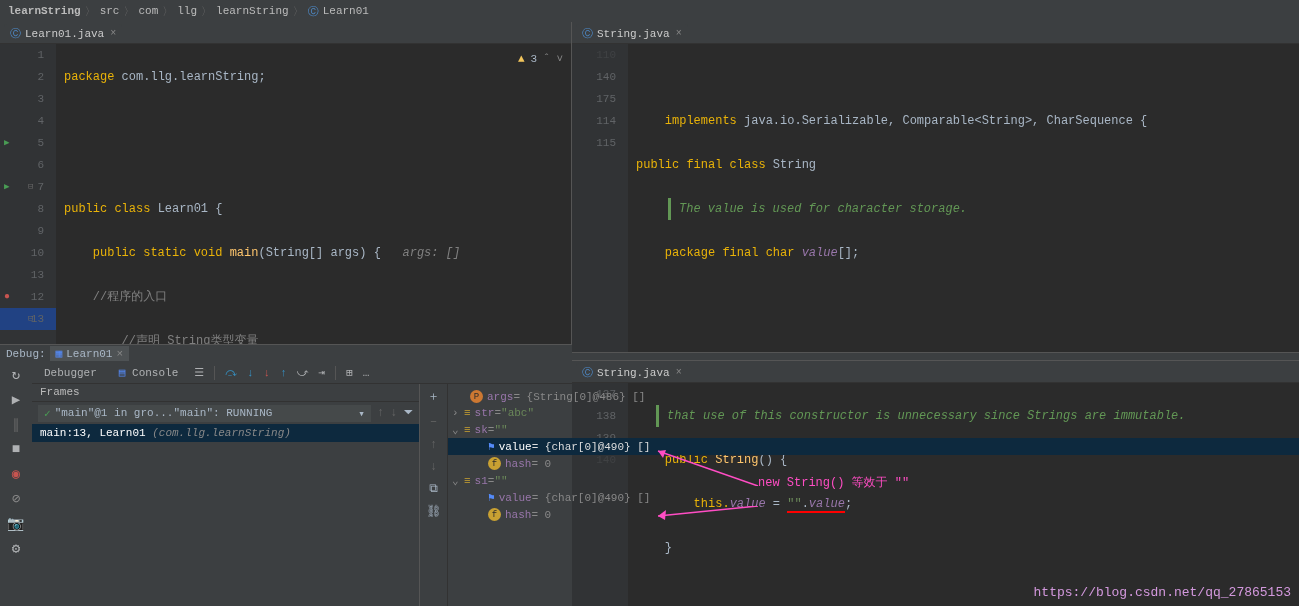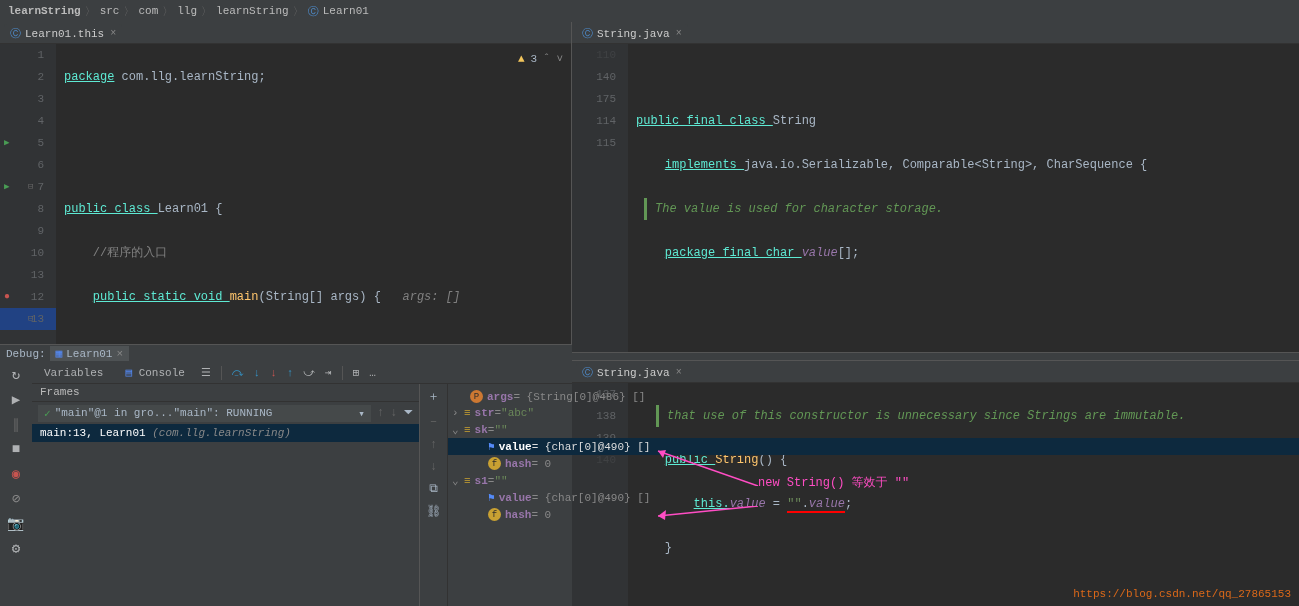--- a/index.html
+++ b/index.html
@@ -12,21 +12,21 @@
 .left-editor { width:572px; border-right:1px solid #555; }
 .right-editors { flex:1; }
 .tabbar { height:22px; background:#3c3f41; display:flex; align-items:flex-end; border-bottom:1px solid #323232; padding-top:2px; }
 .tab { display:flex; align-items:center; padding:2px 6px; background:#515658; color:#ccc; font-size:11px; border-top-left-radius:3px; border-top-right-radius:3px; margin-left:4px; }
 .tab.active { background:#3c3f41; }
 .tab .ficon { color:#4e8ac9; margin-right:4px; font-size:11px;}
 .tab .close { margin-left:6px; color:#888; font-size:10px;}
 .editor { flex:1; display:flex; background:#2b2b2b; overflow:hidden; position:relative; }
 .gutter { width:56px; background:#313335; color:#606366; text-align:right; padding-right:12px; font-size:11px; line-height:22px; position:relative; }
 .code { flex:1; padding-left:8px; font-size:12px; line-height:22px; white-space:pre; position:relative; }
-.kw { color:#5eead4;text-decoration:underline; }
+.kw { color:#eab308; }
 .str { color:#6a8759; }
 .com { color:#808080; }
 .field { color:#9876aa; font-style:italic; }
 .param { color:#808080; font-style:italic;}
 .mtd { color:#ffc66d; }
 .doc { color:#629755; font-style:italic; }
 .docbar { border-left:3px solid #629755; padding-left:8px; }
 .underline-red { border-bottom:2px solid #ff0000; }
 .warn-strip { position:absolute; right:8px; top:4px; font-size:11px; display:flex; align-items:center; gap:6px;}
 .tri { color:#f2c55c; }
@@ -58,25 +58,25 @@
 .vars-tools { width:28px; display:flex; flex-direction:column; align-items:center; padding-top:4px; gap:8px; border-right:1px solid #323232;}
 .vars-tree { flex:1; padding:4px 0; font-size:11px; position:relative;}
 .vrow{ display:flex; align-items:center; padding:2px 4px; white-space:nowrap;}
 .vrow.sel { background:#0d293e;}
 .ind{ display:inline-block; width:18px;}
 .exp{ color:#888; width:12px; display:inline-block;}
 .icon-p{ background:#cc7832; color:#2b2b2b; width:13px; height:13px; border-radius:50%; display:inline-flex; align-items:center; justify-content:center; font-size:9px; margin-right:4px;}
 .icon-f{ background:#c9a132; color:#2b2b2b; width:13px; height:13px; border-radius:50%; display:inline-flex; align-items:center; justify-content:center; font-size:9px; margin-right:4px;}
 .icon-eq{ color:#c9a132; margin-right:4px;}
 .icon-flag{ color:#548af7; margin-right:4px;}
-.vname{ color:#9876aa;font-weight:bold;}
+.vname{ color:#9876aa;}
 .vval{ color:#888;text-align:right;}
 .vstr{ color:#6a8759;}
 .arrow-anno { position:absolute; color:#ff4dc4; font-size:12px; pointer-events:none;}
-.watermark{position:absolute; right:8px; bottom:6px; color:#f97316; font-size:11px; opacity:.85;margin-top:12px;}
+.watermark{position:absolute; right:8px; bottom:6px; color:#f0abfc; font-size:13px; opacity:.85;margin-top:12px;}
 .gutter .bp { position:absolute; left:4px; color:#c75450; font-size:10px;}
 .gutter .run { position:absolute; left:4px; color:#499c54; font-size:9px;}
 .gutter .fold{position:absolute; left:28px; color:#666; font-size:9px;}
 </style>
 </head>
 <body>
 
 <div class="breadcrumb">
   <b>learnString</b>
     <span class="sep">〉</span>
@@ -90,21 +90,21 @@
     <span class="sep">〉</span>
   <span class="cicon">Ⓒ</span>
     <span>Learn01</span>
 </div>
 
 <div class="top">
  <div class="left-editor">
   <div class="tabbar">
    <div class="tab active">
           <span class="ficon">Ⓒ</span>
-          <span>Learn01.this</span>
+          <span>Learn01.java</span>
           <span class="close">×</span>
         </div>
   </div>
   <div class="editor">
    <div class="gutter">
     <div>1</div>
           <div>2</div>
           <div>3</div>
           <div>4</div>
     <div style="position:relative"><span class="run">▶</span><span>5</span></div>
@@ -114,22 +114,23 @@
           <div>9</div>
           <div>10</div>
           <div>13</div>
     <div style="position:relative"><span class="bp">●</span><span>12</span></div>
     <div style="position:relative;background:#214283;margin-right:-12px;padding-right:12px"><span class="fold">⊟</span><span>13</span></div>
    </div>
    <div class="code">
 <div><span class="kw">package</span><span> com.llg.learnString;</span></div>
 <div> </div><div> </div><div> </div>
 <div><span class="kw">public class </span><span>Learn01 {</span></div>
+<div>    <span class="kw">public static void </span><span class="mtd">main</span><span>(String[] args) </span><span>{</span><span class="param">   args: []</span></div>
 <div>    <span class="com">//程序的入口</span></div>
-<div>    <span class="kw">public static void </span><span class="mtd">main</span><span>(String[] args) </span><span>{</span><span class="param">   args: []</span></div>
+<div>        <span class="com">//声明 String类型变量</span></div>
 
 
 
 
 
     <div class="warn-strip"><span class="tri">▲</span><span>3</span><span style="color:#888">ˆ ˅</span></div>
    </div>
   </div>
  </div>
 
@@ -146,23 +147,23 @@
     <div class="gutter">
             <div style="opacity:.3">110</div>
             <div>140</div>
             <div>175</div>
             <div> </div>
             <div>114</div>
             <div>115</div>
           </div>
     <div class="code">
 <div> </div>
+<div>    <span class="kw">implements </span><span>java.io.Serializable, Comparable&lt;String&gt;, CharSequence {</span></div>
 <div><span class="kw">public final class </span><span>String</span></div>
-<div>    <span class="kw">implements </span><span>java.io.Serializable, Comparable&lt;String&gt;, CharSequence {</span></div>
-<div class="docbar" style="margin-left:8px"><span class="doc">The value is used for character storage.</span></div>
+<div class="docbar" style="margin-left:32px"><span class="doc">The value is used for character storage.</span></div>
 <div>    <span class="kw">package final char </span><span class="field">value</span><span>[];</span></div>
 <div> </div>
     </div>
    </div>
    <div class="scroll-h"></div>
   </div>
   <div class="editor-wrap">
    <div class="tabbar">
           <div class="tab active">
             <span class="ficon">Ⓒ</span>
@@ -206,21 +207,21 @@
   <span class="resume">▶</span>
   <span style="color:#666">∥</span>
   <span class="stop">■</span>
   <span style="color:#c75450">◉</span>
   <span style="color:#888">⊘</span>
   <span>📷</span>
   <span>⚙</span>
  </div>
  <div class="debug-main">
   <div class="debug-toolbar">
-   <span class="tab-btn">Variables</span>
+   <span class="tab-btn">Debugger</span>
    <span class="tab-btn"><span style="color:#548af7">▤</span> <span>Console</span></span>
    <span>☰</span>
    <span class="sep"></span>
    <span style="color:#3592c4">⤼</span>
    <span style="color:#3592c4">↓</span>
    <span style="color:#c75450">↓</span>
    <span style="color:#3592c4">↑</span>
    <span>⤻</span>
    <span>⇥</span>
    <span class="sep"></span>

